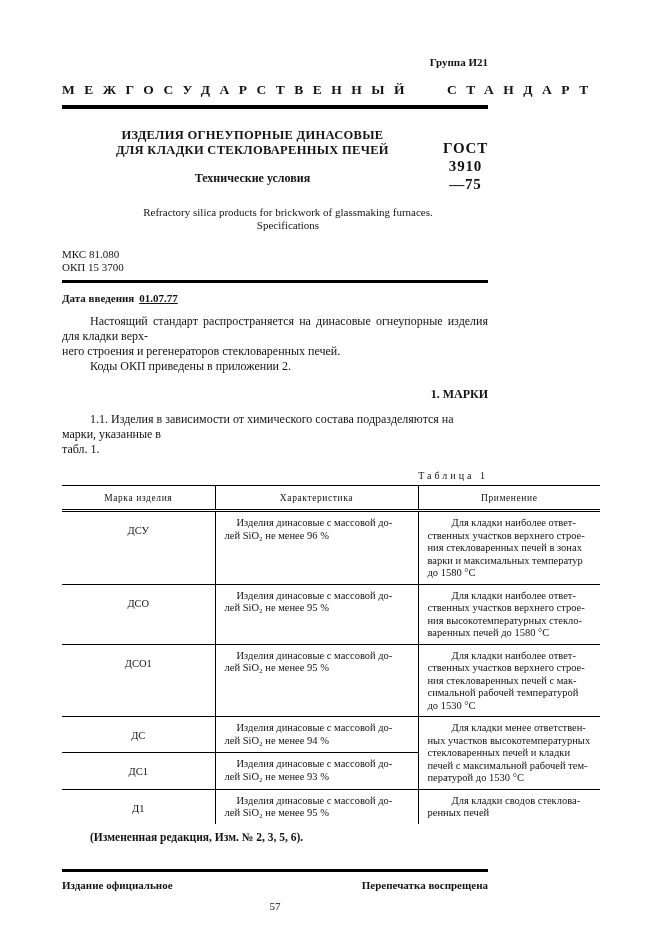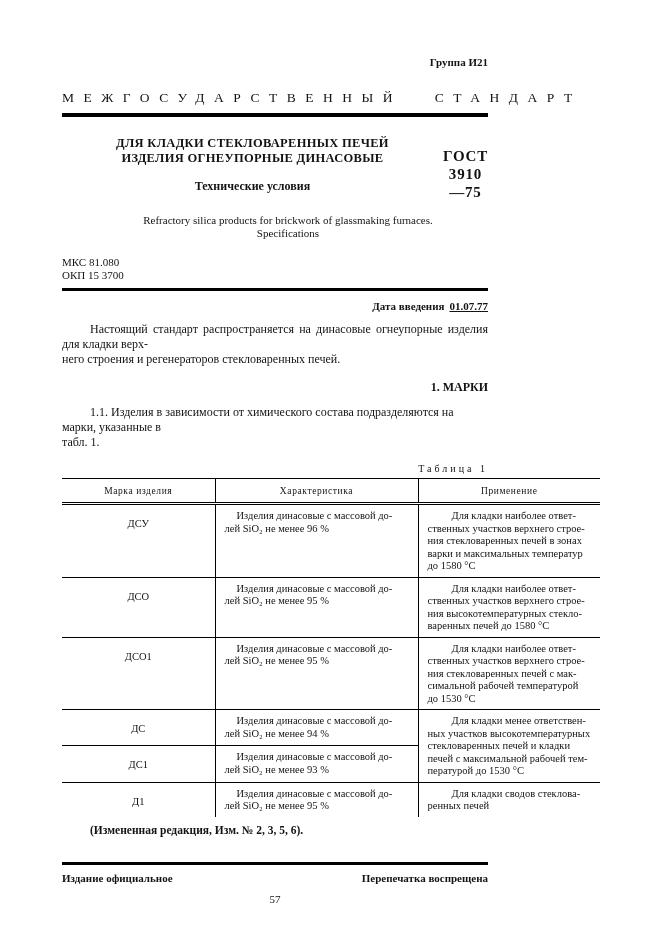--- a/index.html
+++ b/index.html
@@ -8,37 +8,37 @@
     background: #ffffff;
     color: #131313;
     font-family: "Liberation Serif", "DejaVu Serif", serif;
     overflow: hidden;
   }
   .page { box-sizing: border-box; width: 549px; height: 936px; padding: 56px 61px 0 62px; }
 
   .group-code { text-align: right; font-weight: bold; font-size: 11px; line-height: 13px; }
 
   .std-kind {
-    margin-top: 20px; font-weight: normal; font-size: 13.5px; line-height: 17px;
+    margin-top: 12px; font-weight: bold; font-size: 13.5px; line-height: 17px;
     letter-spacing: 9.5px; word-spacing: 20px; white-space: nowrap; text-align: center;
   }
   .rule-thick { height: 4px; background: #000; margin-top: 7px; }
   .rule-mid   { height: 3px; background: #000; margin-top: 6px; }
 
   .title-row { display: flex; margin-top: 19px; }
   .title-main { width: 390px; text-align: center; }
   .title-line { font-weight: bold; font-size: 12.5px; line-height: 15px; letter-spacing: 0.3px; }
   .subtitle   { font-weight: bold; font-size: 12px; margin-top: 13px; }
   .designation { flex: 1; text-align: center; font-weight: bold; font-size: 15px; line-height: 18px; margin-top: 11px; letter-spacing: 0.8px; }
 
   .title-en { width: 452px; text-align: center; font-size: 11px; line-height: 13px; margin-top: 13px; }
 
   .codes { margin-top: 16px; font-size: 11px; line-height: 13px; }
 
-  .date-line { text-align: right; margin-top: 9px; font-weight: bold; font-size: 11px; }
+  .date-line { text-align: left; margin-top: 9px; font-weight: bold; font-size: 11px; }
   .date-value { text-decoration: underline; margin-left: 5px; }
 
   .para { font-size: 12px; line-height: 15px; white-space: pre-line; text-indent: 28px; text-align: justify; }
   .para-first { margin-top: 10px; }
 
   .section-heading { text-align: right; font-weight: bold; font-size: 12px; margin-top: 13px; line-height: 15px; }
 
   .clause { margin-top: 10px; font-size: 12px; line-height: 15px; white-space: pre-line; text-indent: 28px; }
 
   .table-label { text-align: right; font-size: 10px; letter-spacing: 3px; margin-top: 13px; }
@@ -77,22 +77,22 @@
 
 <div class="page">
 
   <div class="group-code">Группа И21</div>
 
   <div class="std-kind">МЕЖГОСУДАРСТВЕННЫЙ СТАНДАРТ</div>
   <div class="rule-thick"></div>
 
   <div class="title-row">
     <div class="title-main">
+      <div class="title-line">ИЗДЕЛИЯ ОГНЕУПОРНЫЕ ДИНАСОВЫЕ</div>
       <div class="title-line">ДЛЯ КЛАДКИ СТЕКЛОВАРЕННЫХ ПЕЧЕЙ</div>
-      <div class="title-line">ИЗДЕЛИЯ ОГНЕУПОРНЫЕ ДИНАСОВЫЕ</div>
       <div class="subtitle">Технические условия</div>
     </div>
     <div class="designation">
       <div>ГОСТ</div>
       <div>3910—75</div>
     </div>
   </div>
 
   <div class="title-en">
     <div>Refractory silica products for brickwork of glassmaking furnaces.</div>
@@ -105,20 +105,21 @@
   </div>
 
   <div class="rule-mid"></div>
 
   <div class="date-line">
     <span>Дата введения</span><span class="date-value">01.07.77</span>
   </div>
 
   <div class="para para-first">Настоящий  стандарт распространяется на динасовые огнеупорные изделия для кладки верх-
 него строения и регенераторов стекловаренных печей.</div>
+  <div class="para">Коды ОКП приведены в приложении 2.</div>
 
   <div class="section-heading">1. МАРКИ</div>
 
   <div class="clause">1.1. Изделия  в  зависимости от химического состава подразделяются на марки, указанные в
 табл. 1.</div>
 
   <div class="table-label">Таблица 1</div>
 
   <table class="t1">
     <colgroup>

